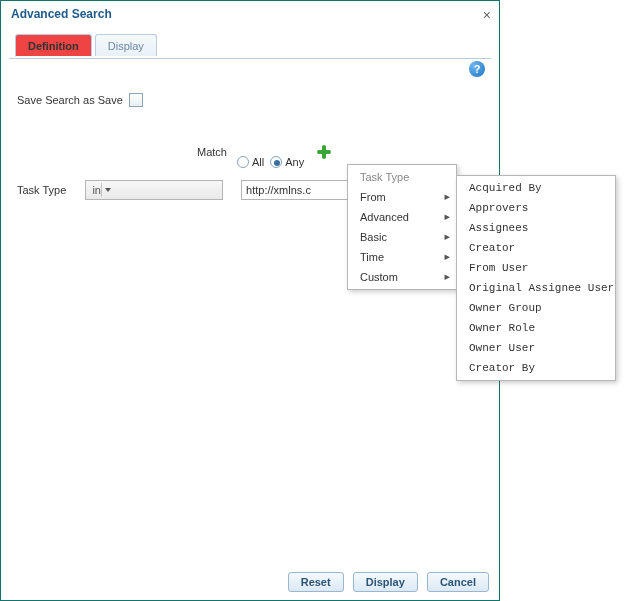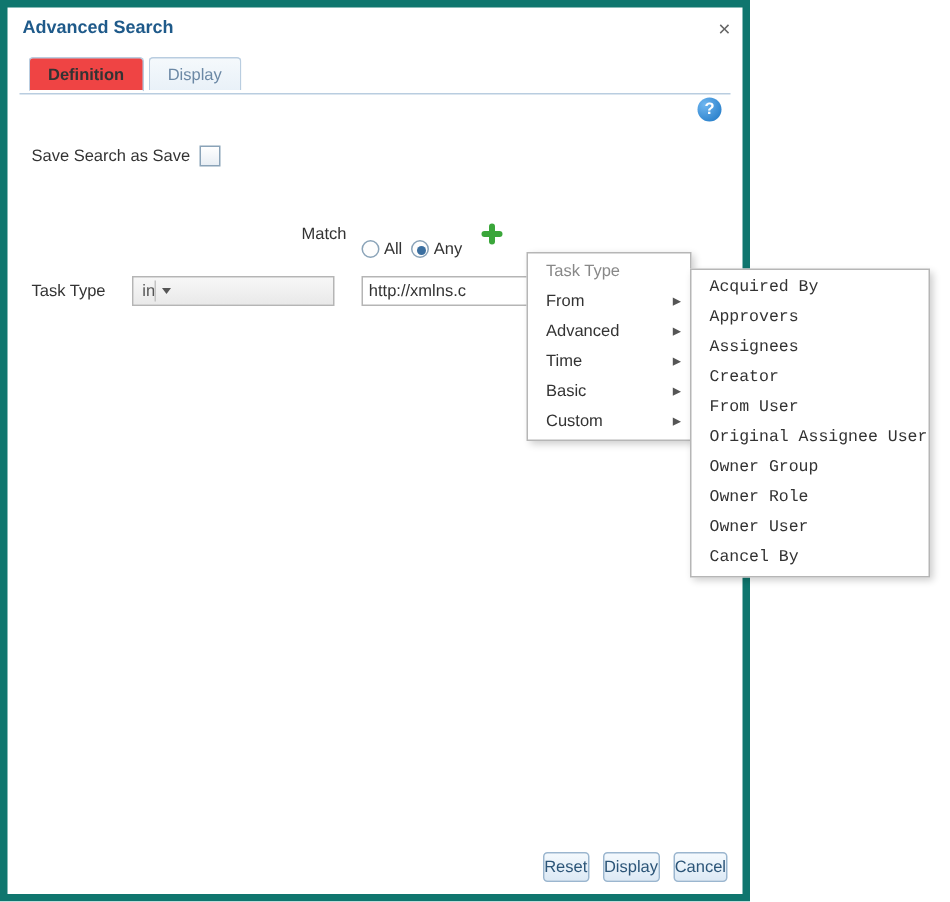--- a/index.html
+++ b/index.html
@@ -6,21 +6,21 @@
   body {
     margin: 0;
     font-family: Tahoma, Arial, sans-serif;
     font-size: 11px;
     background: #fff;
     color: #333;
   }
   .dialog {
     width: 500px;
     height: 601px;
-    border: 5px solid #0f766e;
+    border: 1px solid #0f766e;
     position: relative;
     background: #fff;
   }
   .dialog-header {
     height: 28px;
     padding: 6px 10px 0 10px;
     position: relative;
   }
   .dialog-title {
     color: #1f5a8a;
@@ -217,25 +217,26 @@
   .button-bar {
     position: absolute;
     right: 10px;
     bottom: 8px;
   }
   .btn {
     display: inline-block;
     border: 1px solid #9bb6cf;
     background: linear-gradient(#f4f9fd,#dce9f5);
     color: #2c5578;
-    padding: 3px 0;
+    padding: 3px 12px;
     border-radius: 3px;
     margin-left: 6px;
     cursor: pointer;
     font-size: 11px;
+    font-weight: bold;
   }
 </style>
 </head>
 <body>
 
 <div class="dialog">
   <div class="dialog-header">
     <span class="dialog-title">Advanced Search</span>
     <span class="close-x">×</span>
   </div>
@@ -283,36 +284,36 @@
           <line x1="10.5" y1="10.5" x2="14" y2="14" stroke="#3a80bd" stroke-width="2" stroke-linecap="round"></line>
         </svg>
       </span>
       <span class="delete-x">✕</span>
     </div>
 
     <div class="menu menu1">
       <div class="menu-item header">Task Type</div>
       <div class="menu-item has-sub">From</div>
       <div class="menu-item has-sub">Advanced</div>
+      <div class="menu-item has-sub">Basic</div>
       <div class="menu-item has-sub">Time</div>
-      <div class="menu-item has-sub">Basic</div>
       <div class="menu-item has-sub">Custom</div>
     </div>
 
     <div class="menu menu2">
       <div class="menu-item">Acquired By</div>
       <div class="menu-item">Approvers</div>
       <div class="menu-item">Assignees</div>
       <div class="menu-item">Creator</div>
       <div class="menu-item">From User</div>
       <div class="menu-item">Original Assignee User</div>
       <div class="menu-item">Owner Group</div>
       <div class="menu-item">Owner Role</div>
       <div class="menu-item">Owner User</div>
-      <div class="menu-item">Cancel By</div>
+      <div class="menu-item">Creator By</div>
     </div>
   </div>
 
   <div class="button-bar">
     <span class="btn">Reset</span>
     <span class="btn">Display</span>
     <span class="btn">Cancel</span>
   </div>
 </div>
 

